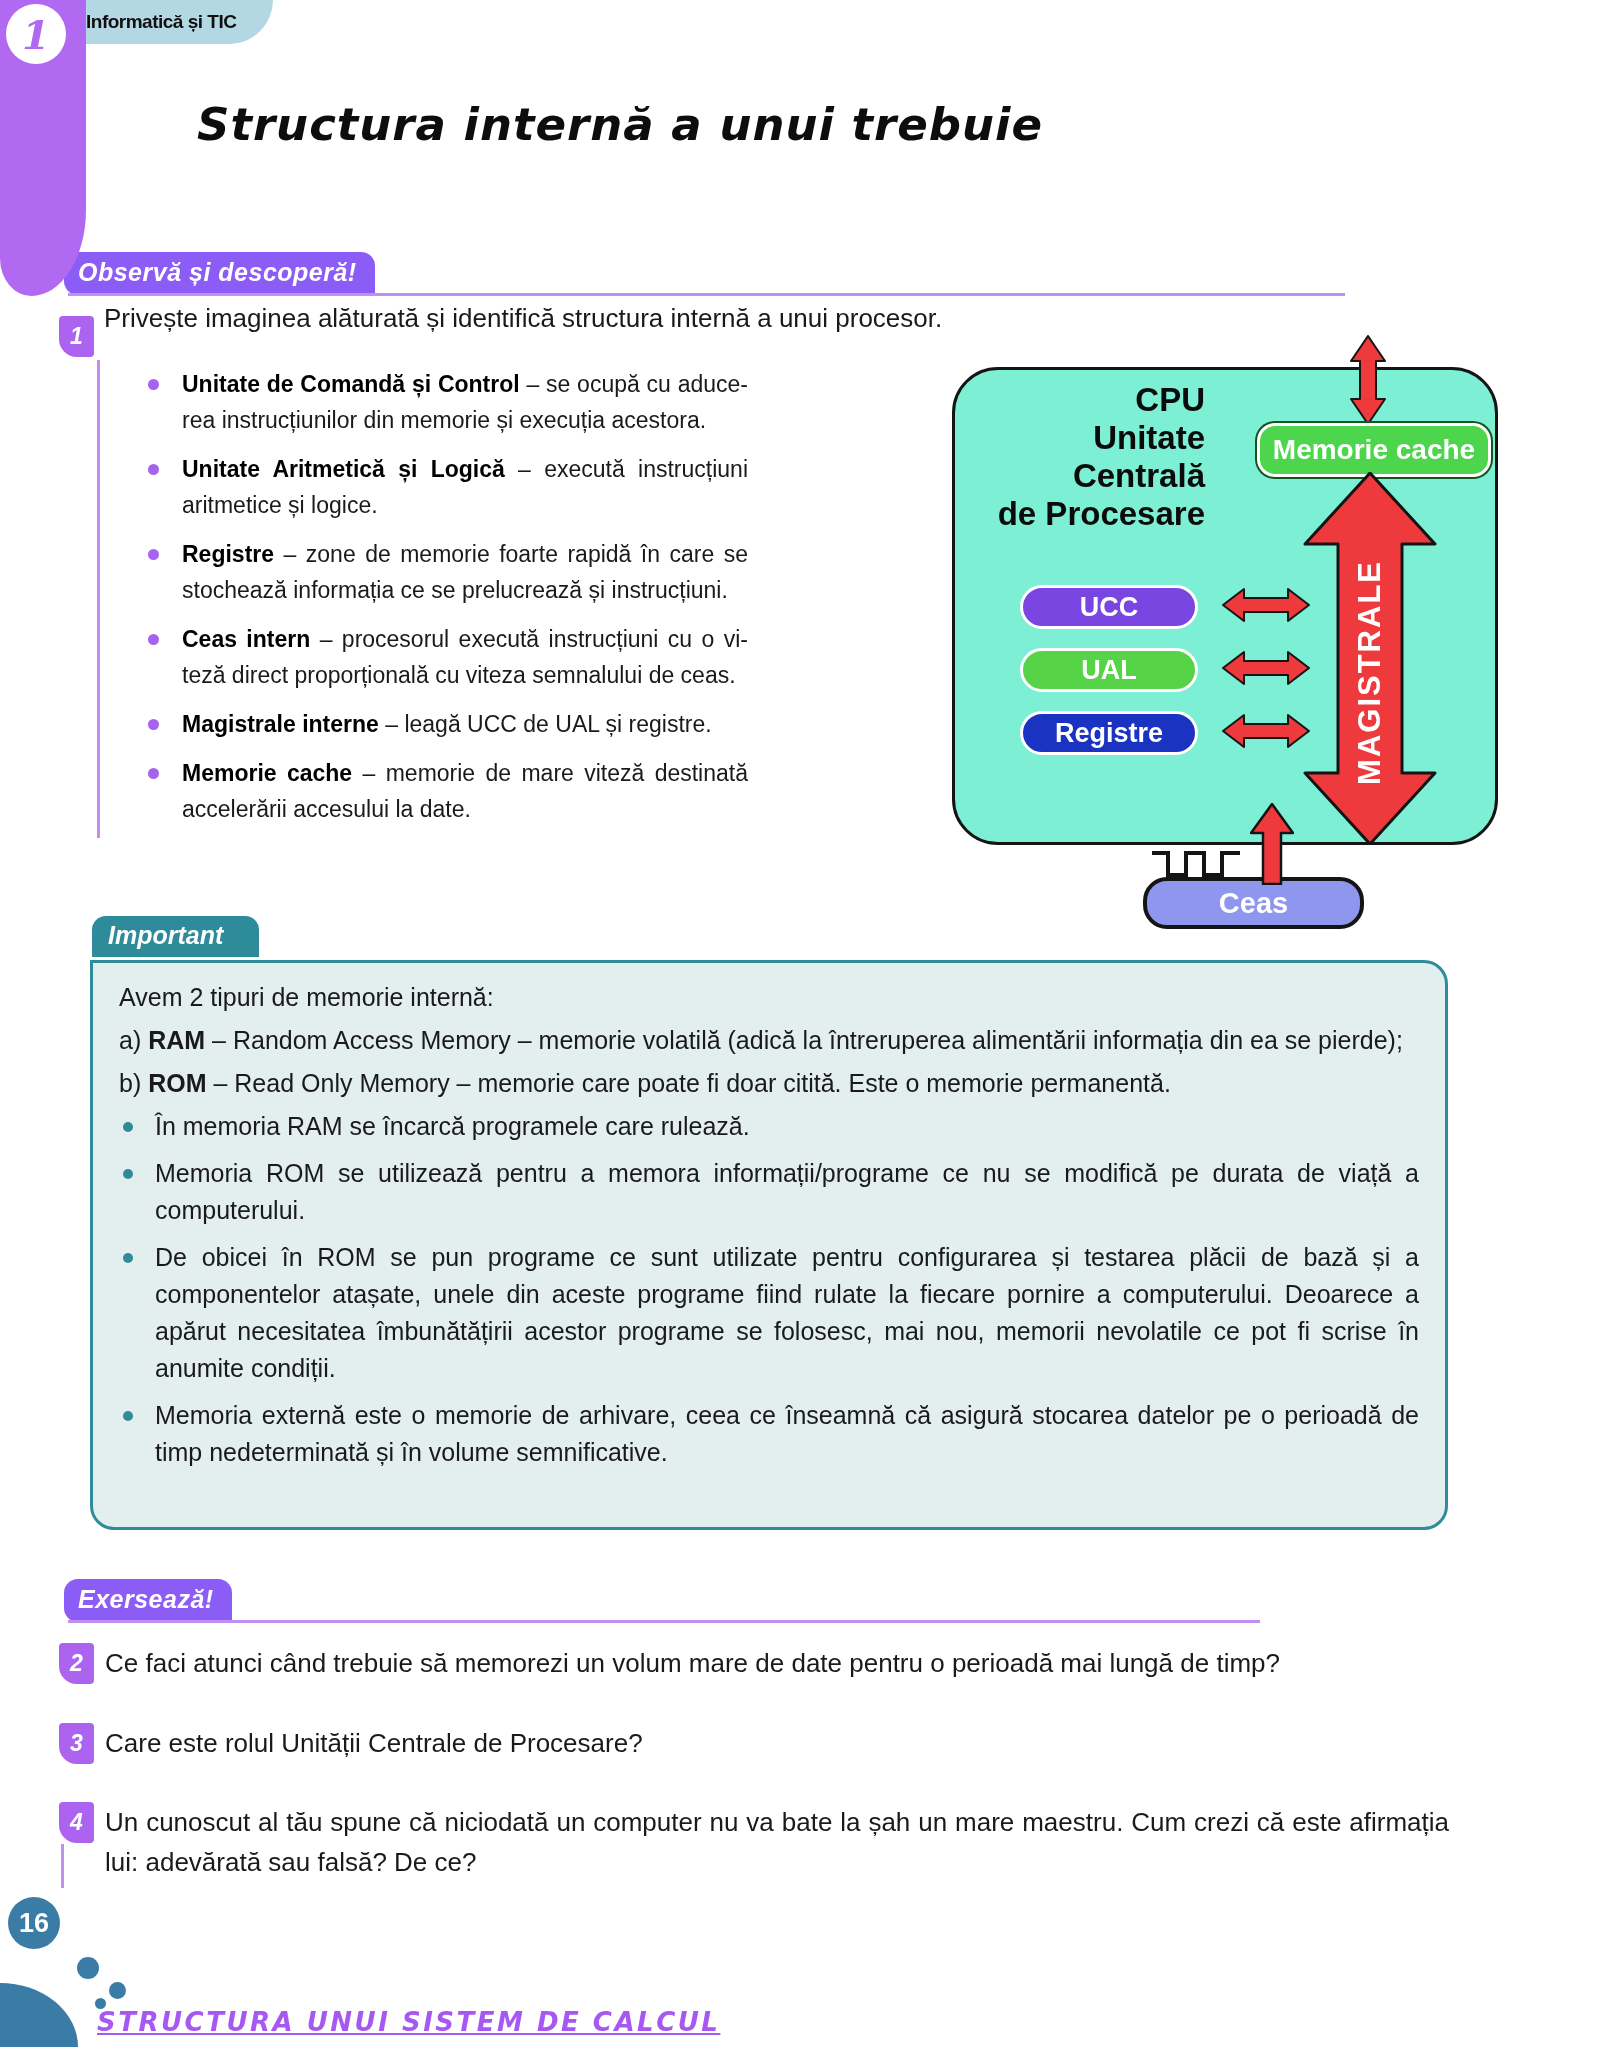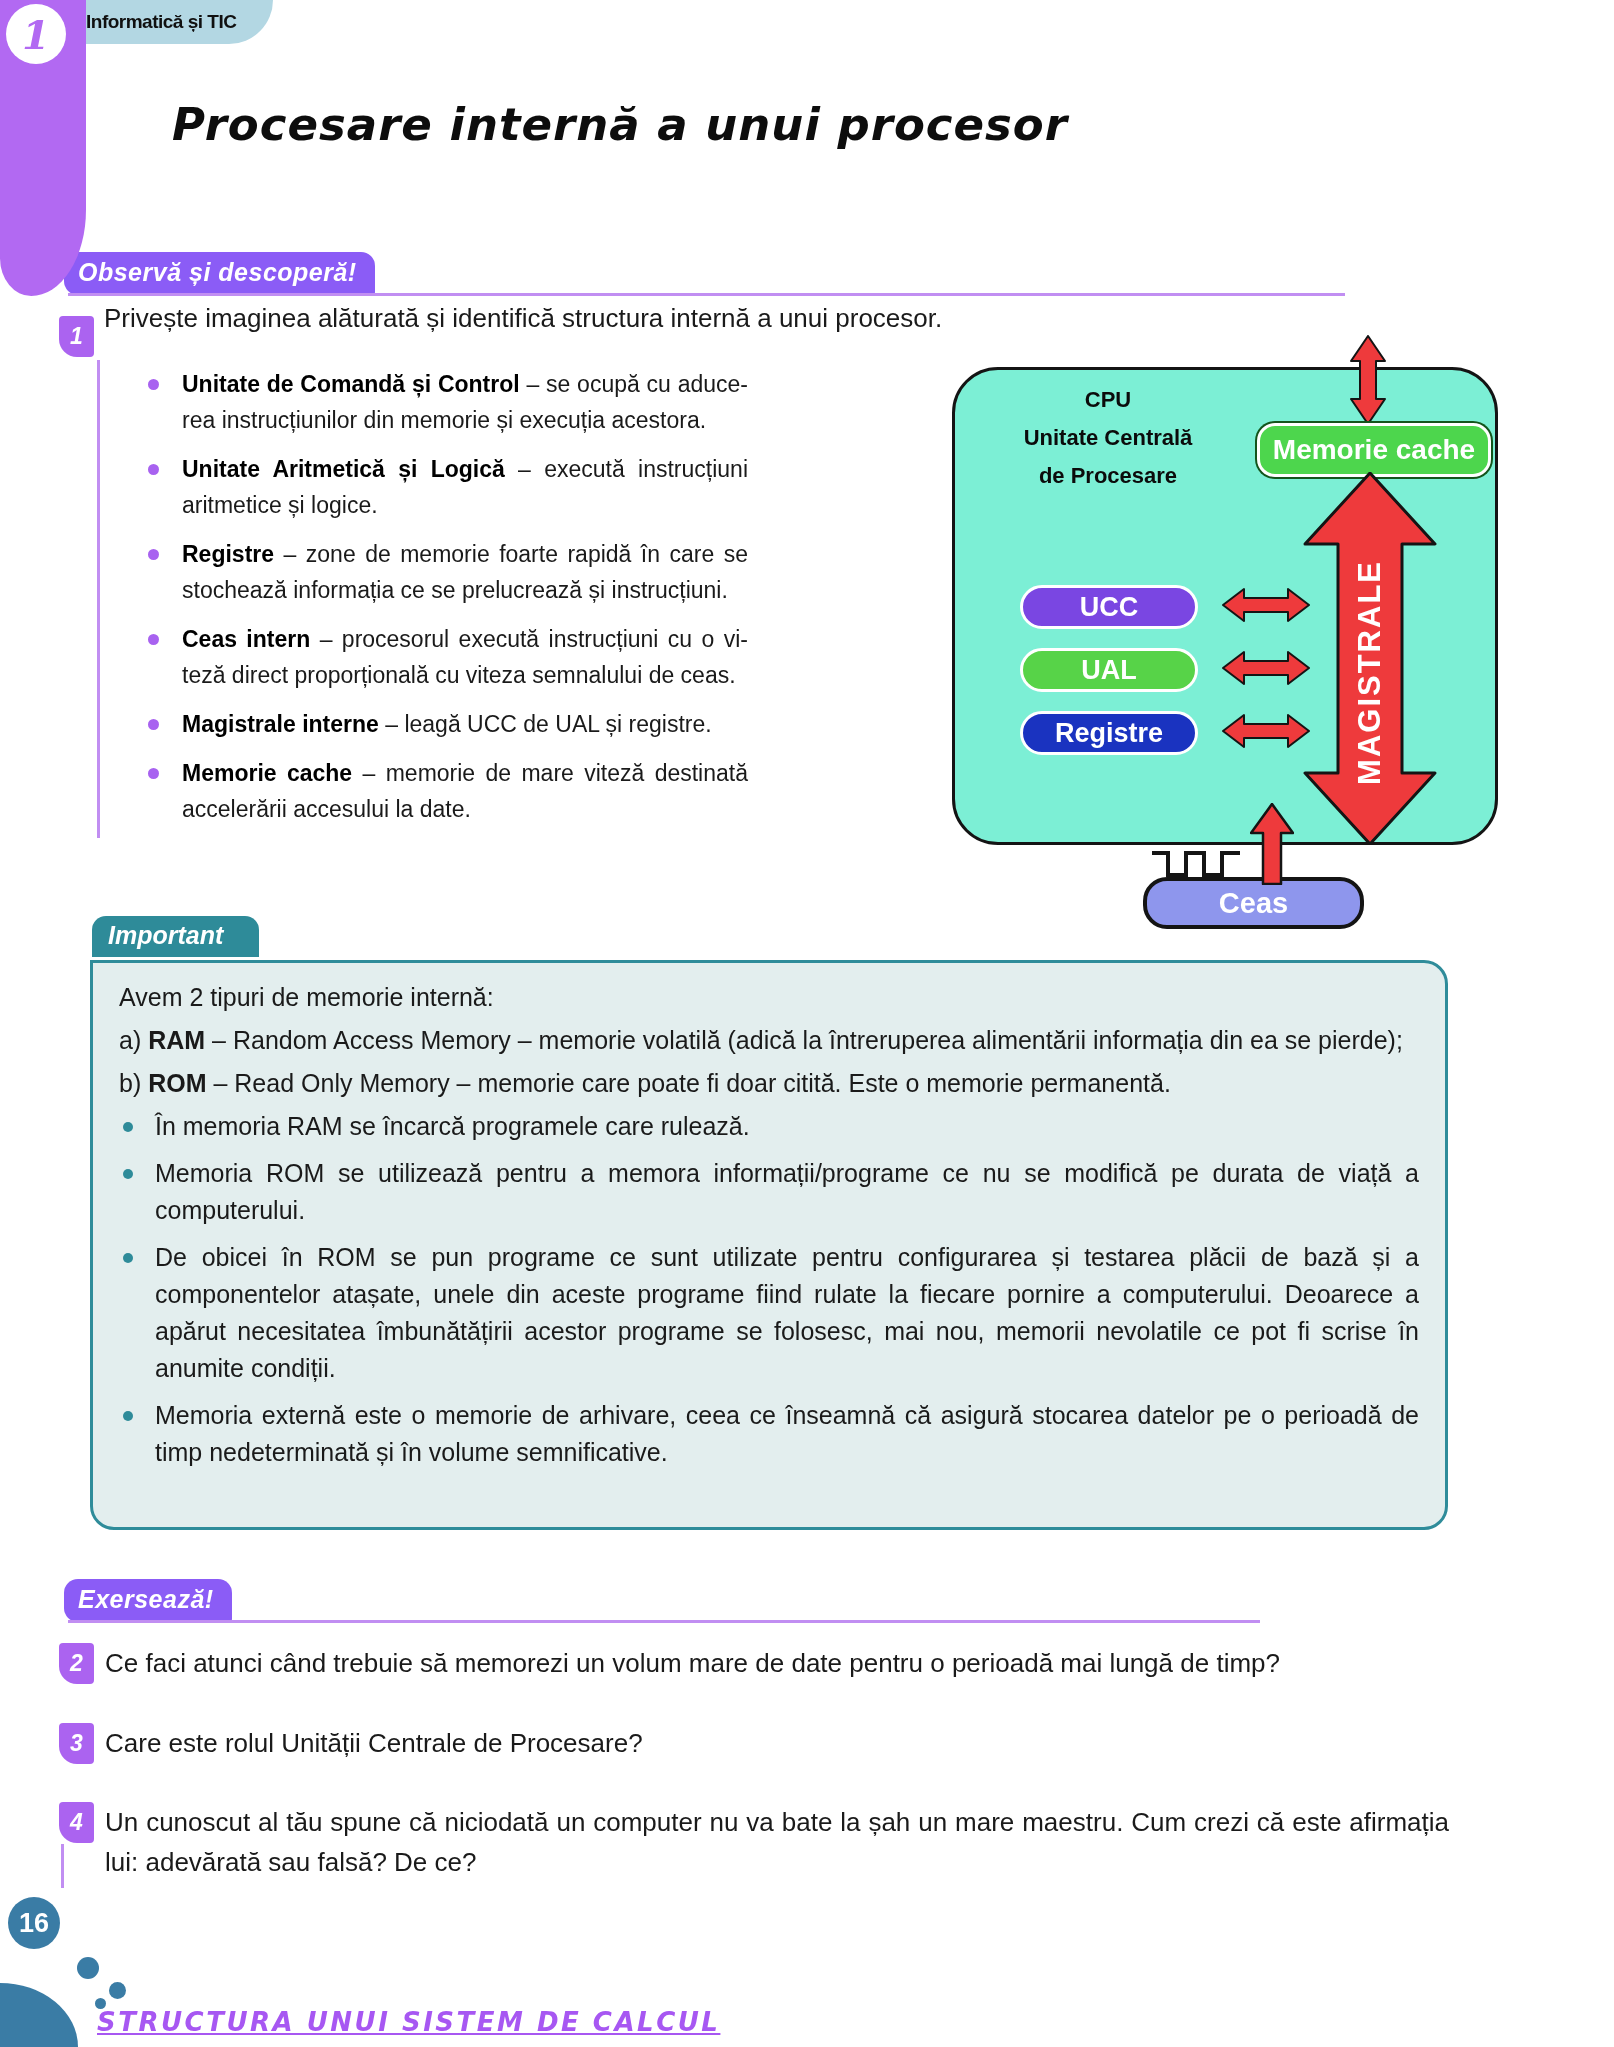--- a/index.html
+++ b/index.html
@@ -51,22 +51,22 @@
     text-align:justify;hyphens:manual;-webkit-hyphens:manual;}
   .bullets li::before{content:"";position:absolute;left:-34px;top:13px;width:11px;height:11px;
     border-radius:50%;background:#a862f0;}
   .bullets strong{font-weight:bold;color:#000;}
 
   
   .diagram{left:950px;top:255px;width:560px;height:680px;}
   .diagram .abs{position:absolute;}
   .cpu-box{left:2px;top:112px;width:540px;height:472px;background:#7cefd5;
     border:3px solid #141414;border-radius:46px;}
-  .cpu-title{left:5px;top:126px;width:250px;text-align:center;font-size:22px;font-weight:bold;
-    line-height:38px;color:#0b0b0b;margin-left:28px;}
+  .cpu-title{left:5px;top:126px;width:250px;text-align:right;font-size:33px;font-weight:bold;
+    line-height:38px;color:#0b0b0b;}
   .pill{display:flex;align-items:center;justify-content:center;color:#fff;font-weight:bold;}
   .pill-cache{left:307px;top:168px;width:228px;height:48px;font-size:28px;
     border:3px solid #fff;border-radius:18px;box-shadow:0 0 0 2px #13551c;}
   .pill-ucc,.pill-ual,.pill-reg{left:70px;width:172px;height:38px;font-size:27px;
     border:3px solid #fff;border-radius:22px;}
   .pill-ucc{top:330px;} .pill-ual{top:393px;} .pill-reg{top:456px;}
   .pill-ceas{left:193px;top:622px;width:213px;height:44px;font-size:29px;
     border:4px solid #141414;border-radius:24px;z-index:2;}
   .arrow-top{left:400px;top:80px;}
   .harrow-1{left:272px;top:328px;} .harrow-2{left:272px;top:391px;} .harrow-3{left:272px;top:454px;}
@@ -114,21 +114,21 @@
 <body>
 
 <div class="abs subject-tab">
   <span>Informatică și TIC</span>
 </div>
 <div class="abs blob-purple"></div>
 <div class="abs circle-one">
   <span>1</span>
 </div>
 
-<h1 class="abs title">Procesare internă a unui procesor</h1>
+<h1 class="abs title">Structura internă a unui trebuie</h1>
 
 <div class="abs badge observa-badge">
   <span>Observă și descoperă!</span>
 </div>
 <div class="abs hline line-observa"></div>
 
 <div class="abs num-badge badge-1">
   <span>1</span>
 </div>
 <p class="abs observa-intro">Privește imaginea alăturată și identifică structura internă a unui procesor.</p>

